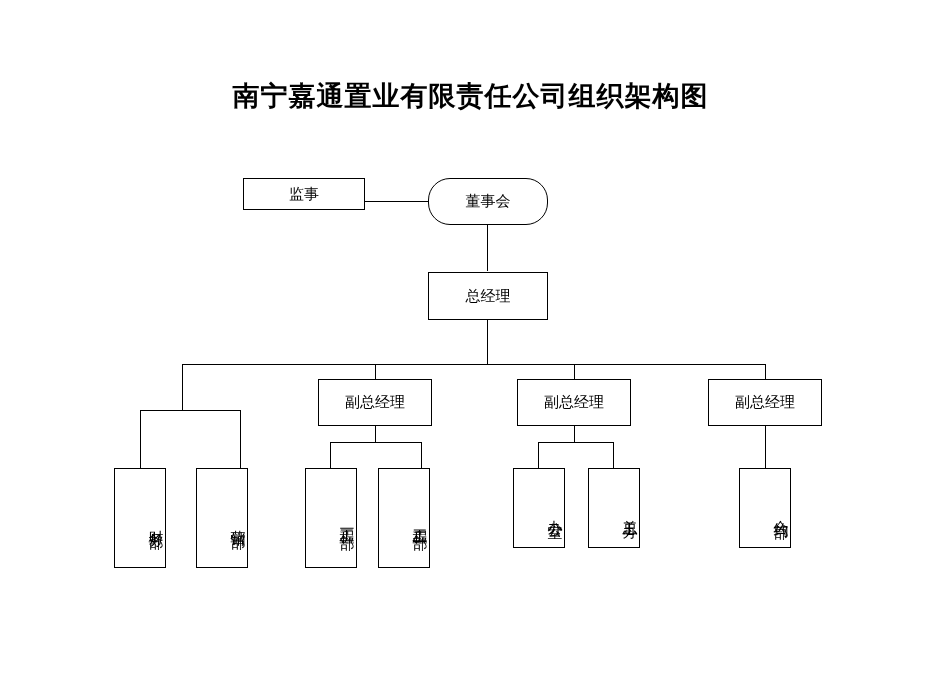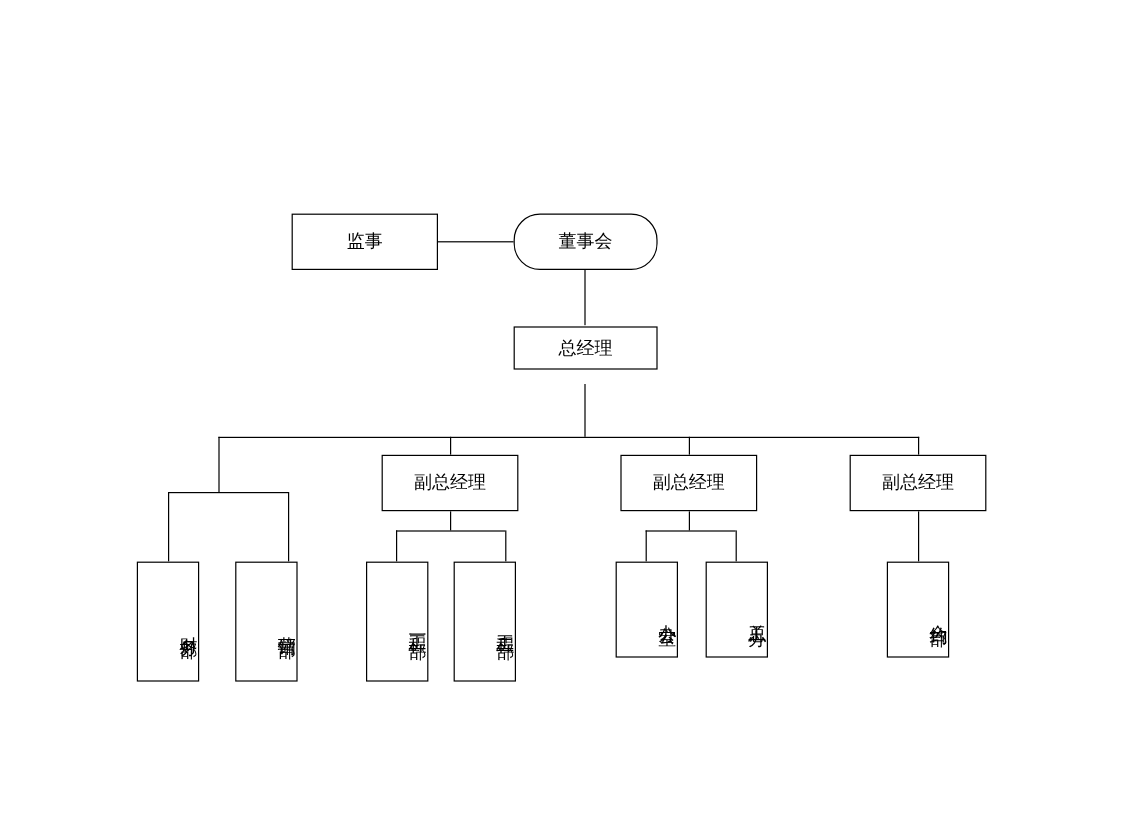--- a/index.html
+++ b/index.html
@@ -54,20 +54,21 @@
     position: absolute;
     background: #000000;
     z-index: 1;
   }
 </style>
 </head>
 <body>
 
 <div id="canvas">
 
+  <div class="title">南宁嘉通置业有限责任公司组织架构图</div>
 
   <div class="line" style="left:365px; top:201px; width:63px; height:1px;"></div>
 
   <div class="line" style="left:487px; top:225px; width:1px; height:46px;"></div>
 
   <div class="line" style="left:487px; top:320px; width:1px; height:44px;"></div>
 
   <div class="line" style="left:182px; top:364px; width:584px; height:1px;"></div>
 
   <div class="line" style="left:182px; top:364px; width:1px; height:46px;"></div>
@@ -84,25 +85,25 @@
   <div class="line" style="left:330px; top:442px; width:1px; height:26px;"></div>
   <div class="line" style="left:421px; top:442px; width:1px; height:26px;"></div>
 
   <div class="line" style="left:574px; top:426px; width:1px; height:16px;"></div>
   <div class="line" style="left:538px; top:442px; width:75px; height:1px;"></div>
   <div class="line" style="left:538px; top:442px; width:1px; height:26px;"></div>
   <div class="line" style="left:613px; top:442px; width:1px; height:26px;"></div>
 
   <div class="line" style="left:765px; top:426px; width:1px; height:42px;"></div>
 
-  <div class="node" style="left:243px; top:178px; width:122px; height:47px;">监事</div>
+  <div class="node" style="left:243px; top:178px; width:122px; height:32px;">监事</div>
 
   <div class="node" style="left:428px; top:178px; width:120px; height:47px;border-radius:22px;">董事会</div>
 
-  <div class="node" style="left:428px; top:272px; width:120px; height:36px;">总经理</div>
+  <div class="node" style="left:428px; top:272px; width:120px; height:48px;">总经理</div>
 
   <div class="node" style="left:318px; top:379px; width:114px; height:47px;">副总经理</div>
 
   <div class="node" style="left:517px; top:379px; width:114px; height:47px;">副总经理</div>
 
   <div class="node" style="left:708px; top:379px; width:114px; height:47px;">副总经理</div>
 
   <div class="node vertical" style="left:114px; top:468px; width:52px; height:100px;">财务部</div>
 
   <div class="node vertical" style="left:196px; top:468px; width:52px; height:100px;">营销部</div>

